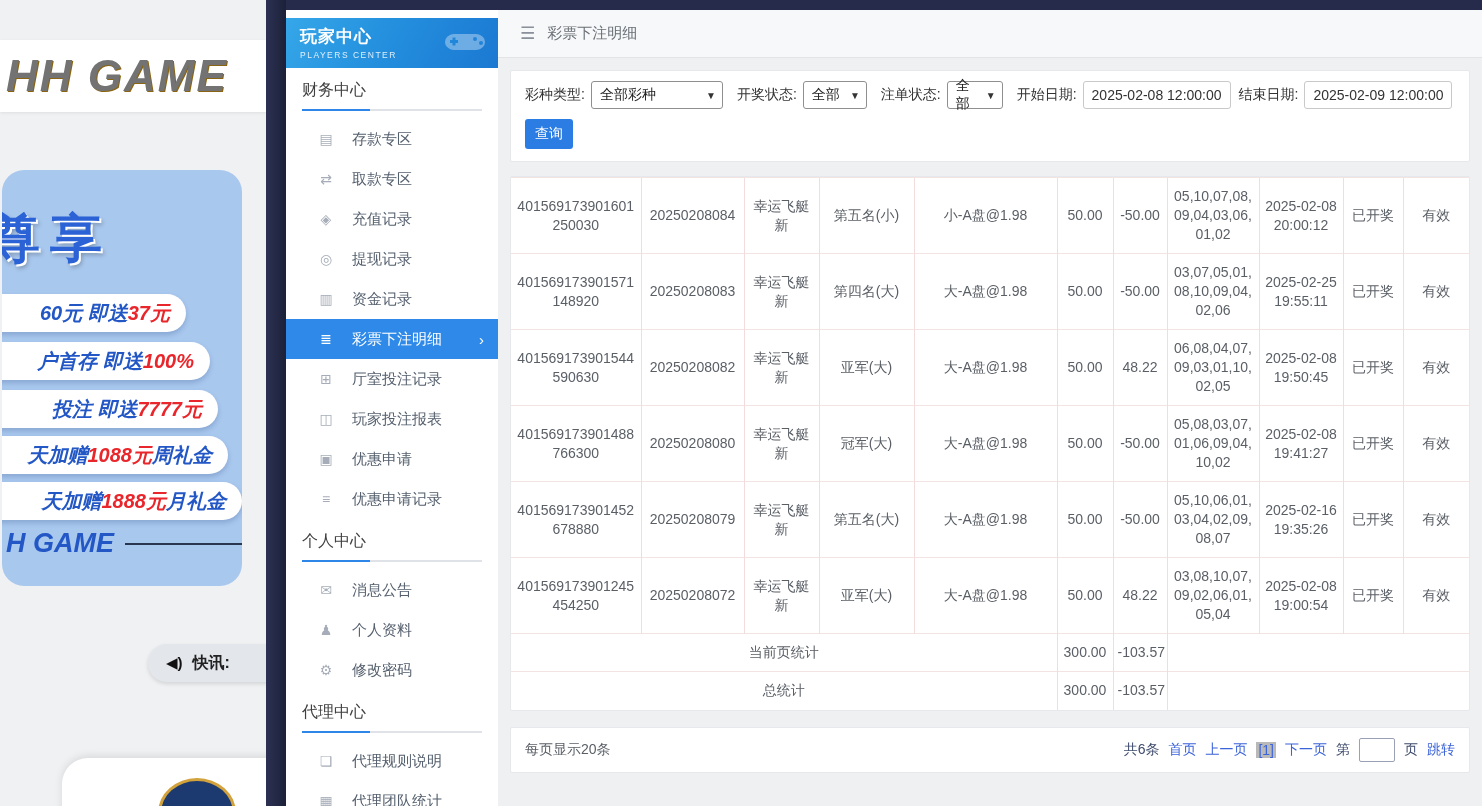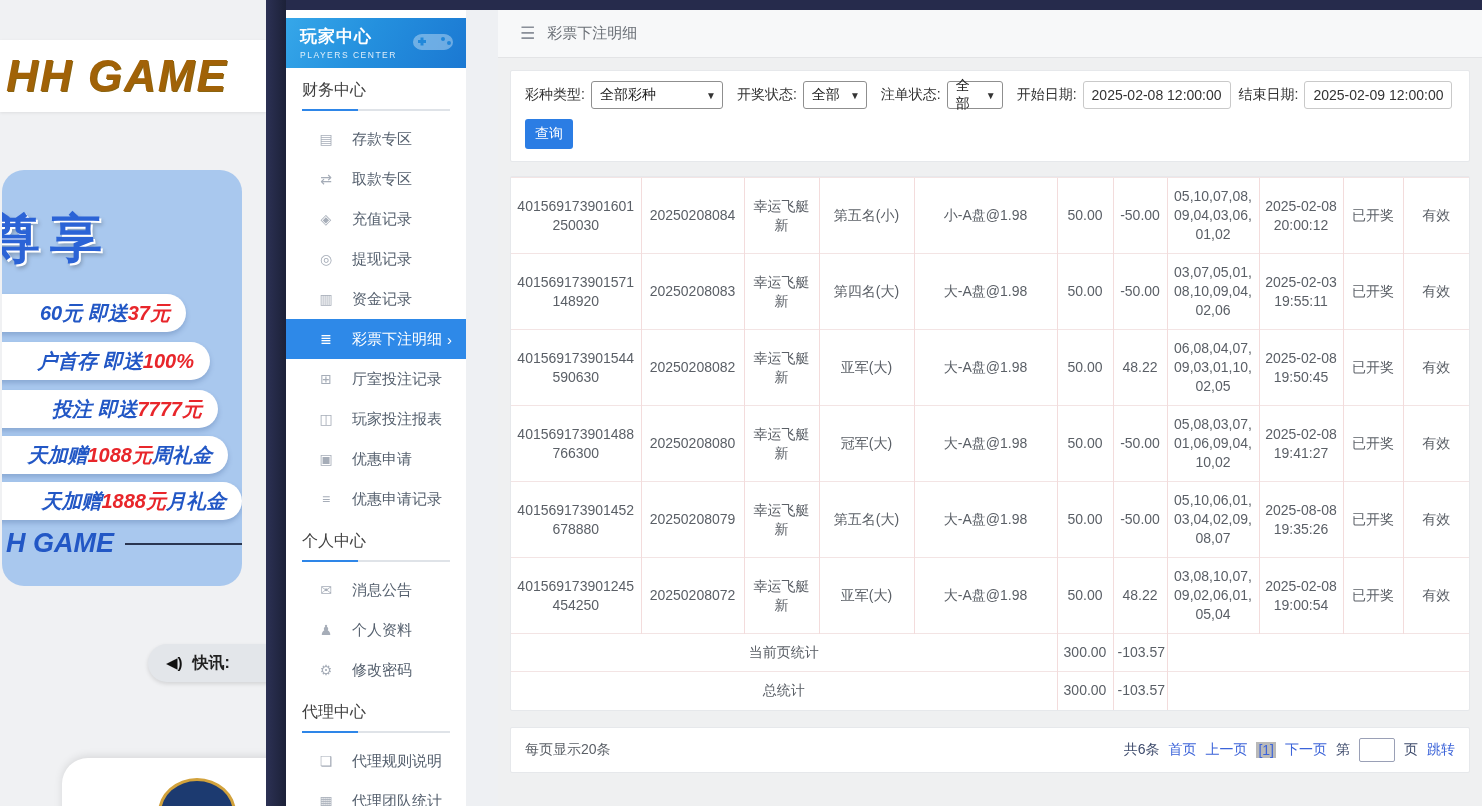--- a/index.html
+++ b/index.html
@@ -3,21 +3,21 @@
 <meta charset="utf-8">
 <style>
   * { margin:0; padding:0; box-sizing:border-box; }
   html,body { width:1482px; height:806px; overflow:hidden;
     font-family:"Liberation Sans","DejaVu Sans",sans-serif; background:#eef0f3; }
 
   
   .left-page { position:absolute; left:0; top:0; width:266px; height:806px; background:#f0f1f3; }
   .logo-strip { position:absolute; left:0; top:40px; width:266px; height:72px; background:#fff;
     display:flex; align-items:center; overflow:hidden; box-shadow:0 1px 3px rgba(0,0,0,.08); }
-  .logo-text { font-size:44px; font-weight:800; font-style:italic; color:#a16207;
+  .logo-text { font-size:44px; font-weight:800; font-style:italic; color:#737373;
     letter-spacing:2px; white-space:nowrap; margin-left:6px;
     text-shadow:1px 1px 0 #8a6410; }
   .promo-panel { position:absolute; left:2px; top:170px; width:240px; height:416px;
     background:#a9c8ee; border-radius:22px; overflow:hidden; }
   .promo-title { position:absolute; left:-14px; top:34px; font-size:52px; font-weight:800;
     color:#2b63d6; letter-spacing:10px; white-space:nowrap;
     text-shadow:2px 2px 0 #ffffff,3px 4px 4px rgba(0,0,0,.25); }
   .pill { position:absolute; left:-60px; height:38px; background:#fff; border-radius:19px;
     box-shadow:0 3px 5px rgba(40,70,130,.25); display:flex; align-items:center;
     justify-content:flex-end; padding-right:16px; font-weight:800; font-size:20px;
@@ -36,21 +36,21 @@
   .news-circle { position:absolute; left:96px; top:20px; width:78px; height:70px;
     border-radius:50%; background:#1c3a70; border:3px solid #d2a23c; }
   .news-n { position:absolute; left:230px; top:20px; font-size:32px; font-weight:800; color:#1c2b50; }
 
   
   .dark-top { position:absolute; left:266px; right:0; top:0; height:10px; background:#262b4c; }
   .dark-left { position:absolute; left:266px; top:0; width:20px; height:806px;
     background:linear-gradient(to right,#2c3154,#1c2138); }
 
   
-  .sidebar { position:absolute; left:286px; top:10px; width:180px; height:796px;
+  .sidebar { position:absolute; left:286px; top:10px; width:212px; height:796px;
     background:#fff; overflow:hidden; }
   .sb-header { margin-top:8px; height:50px; position:relative; color:#fff; padding:7px 0 0 14px;
     background:linear-gradient(120deg,#36a7e9 0%,#2490de 45%,#1b78d2 100%); }
   .sb-title { font-size:17px; font-weight:700; letter-spacing:1px; }
   .sb-sub { font-size:8.5px; letter-spacing:1.5px; opacity:.85; margin-top:2px; }
   .gamepad { position:absolute; right:10px; top:8px; opacity:.35; }
   .sb-section { padding:12px 16px 0 16px; }
   .sb-section-title { font-size:16px; color:#404040; padding-bottom:8px; }
   .sb-divider { height:2px; background:linear-gradient(to right,#2e86e8 0,#2e86e8 38%,#dfe3e8 38%,#dfe3e8 100%); margin-bottom:8px; }
   .sb-item { height:40px; display:flex; align-items:center; gap:18px; padding-left:32px;
@@ -314,21 +314,21 @@
         </tr>
         <tr class="data-row">
           <td class="break">401569173901571148920</td>
           <td>20250208083</td>
           <td>幸运飞艇新</td>
           <td>第四名(大)</td>
           <td>大-A盘@1.98</td>
           <td>50.00</td>
           <td>-50.00</td>
           <td class="break">03,07,05,01,08,10,09,04,02,06</td>
-          <td>2025-02-03 19:55:11</td>
+          <td>2025-02-25 19:55:11</td>
           <td>已开奖</td>
           <td>有效</td>
         </tr>
         <tr class="data-row">
           <td class="break">401569173901544590630</td>
           <td>20250208082</td>
           <td>幸运飞艇新</td>
           <td>亚军(大)</td>
           <td>大-A盘@1.98</td>
           <td>50.00</td>
@@ -353,21 +353,21 @@
         </tr>
         <tr class="data-row">
           <td class="break">401569173901452678880</td>
           <td>20250208079</td>
           <td>幸运飞艇新</td>
           <td>第五名(大)</td>
           <td>大-A盘@1.98</td>
           <td>50.00</td>
           <td>-50.00</td>
           <td class="break">05,10,06,01,03,04,02,09,08,07</td>
-          <td>2025-08-08 19:35:26</td>
+          <td>2025-02-16 19:35:26</td>
           <td>已开奖</td>
           <td>有效</td>
         </tr>
         <tr class="data-row">
           <td class="break">401569173901245454250</td>
           <td>20250208072</td>
           <td>幸运飞艇新</td>
           <td>亚军(大)</td>
           <td>大-A盘@1.98</td>
           <td>50.00</td>

